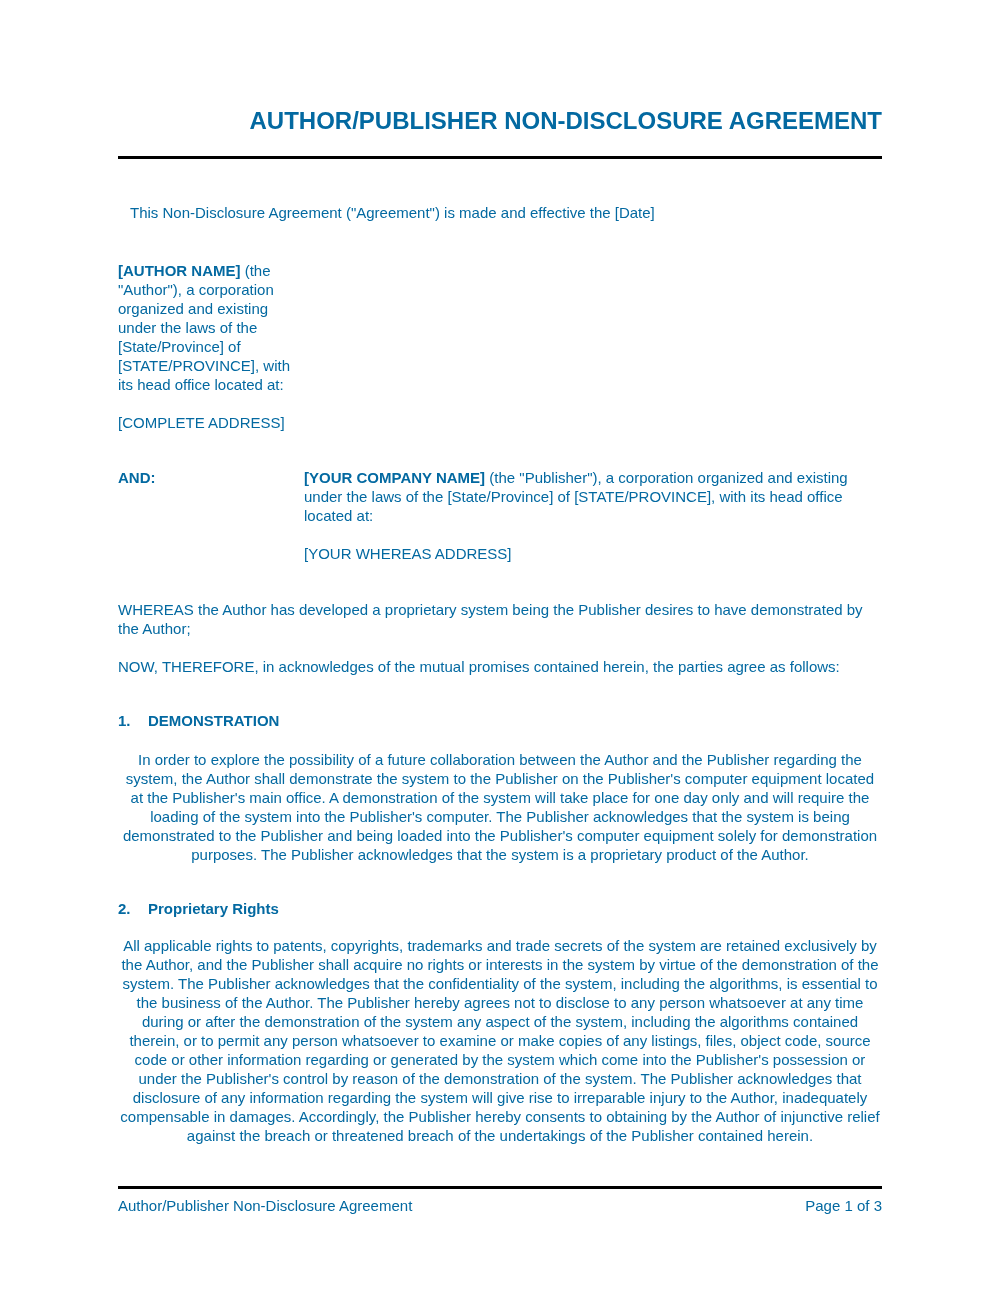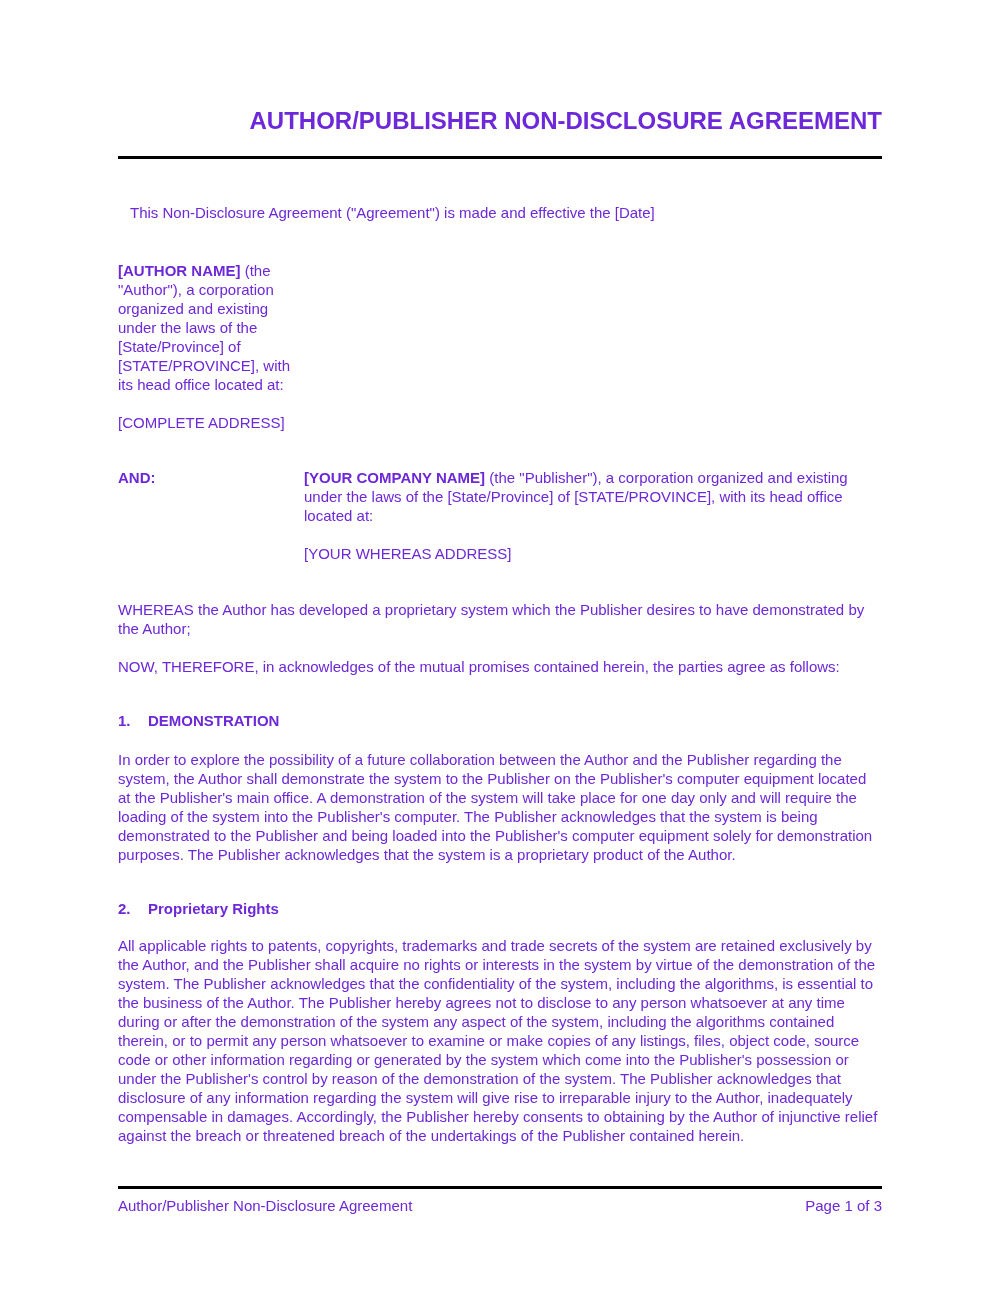--- a/index.html
+++ b/index.html
@@ -5,21 +5,21 @@
   html, body {
     margin: 0;
     padding: 0;
     background: #ffffff;
   }
   .page {
     position: relative;
     width: 1000px;
     height: 1290px;
     background: #ffffff;
-    color: #6d28d9;
+    color: #0369a1;
     font-family: "Liberation Sans", sans-serif;
     font-size: 15px;
     line-height: 19px;
     overflow: hidden;
   }
   .content {
     margin: 0 118px;
   }
   .doc-title {
     margin-top: 105px;
@@ -49,21 +49,21 @@
   .recital-2 { margin-top: 19px; }
   .section-heading {
     margin-top: 35px;
     font-weight: bold;
     display: flex;
   }
   .section-heading .num {
     width: 30px;
     flex: 0 0 30px;
   }
-  .section-body { margin-top: 20px; }
+  .section-body { margin-top: 20px; text-align: center; }
   .sec2-heading { margin-top: 35px; }
   .sec2-body { margin-top: 18px; }
   .footer {
     position: absolute;
     left: 118px;
     right: 118px;
     top: 1186px;
     border-top: 3px solid #000000;
     padding-top: 7px;
     display: flex;
@@ -93,21 +93,21 @@
       <div class="party-row">
         <div class="party-label">AND:</div>
         <div>
           <p><span class="b">[YOUR COMPANY NAME]</span><span> (the "Publisher"), a corporation organized and existing under the laws of the [State/Province] of [STATE/PROVINCE], with its head office located at:</span></p>
           <p class="party-address">[YOUR WHEREAS ADDRESS]</p>
         </div>
       </div>
 
     </div>
 
-    <p class="recital-1">WHEREAS the Author has developed a proprietary system which the Publisher desires to have demonstrated by the Author;</p>
+    <p class="recital-1">WHEREAS the Author has developed a proprietary system being the Publisher desires to have demonstrated by the Author;</p>
     <p class="recital-2">NOW, THEREFORE, in acknowledges of the mutual promises contained herein, the parties agree as follows:</p>
 
     <div class="section-heading">
       <span class="num">1.</span>
       <span>DEMONSTRATION</span>
     </div>
     <p class="section-body">In order to explore the possibility of a future collaboration between the Author and the Publisher regarding the system, the Author shall demonstrate the system to the Publisher on the Publisher's computer equipment located at the Publisher's main office. A demonstration of the system will take place for one day only and will require the loading of the system into the Publisher's computer. The Publisher acknowledges that the system is being demonstrated to the Publisher and being loaded into the Publisher's computer equipment solely for demonstration purposes. The Publisher acknowledges that the system is a proprietary product of the Author.</p>
 
     <div class="section-heading sec2-heading">
       <span class="num">2.</span>

